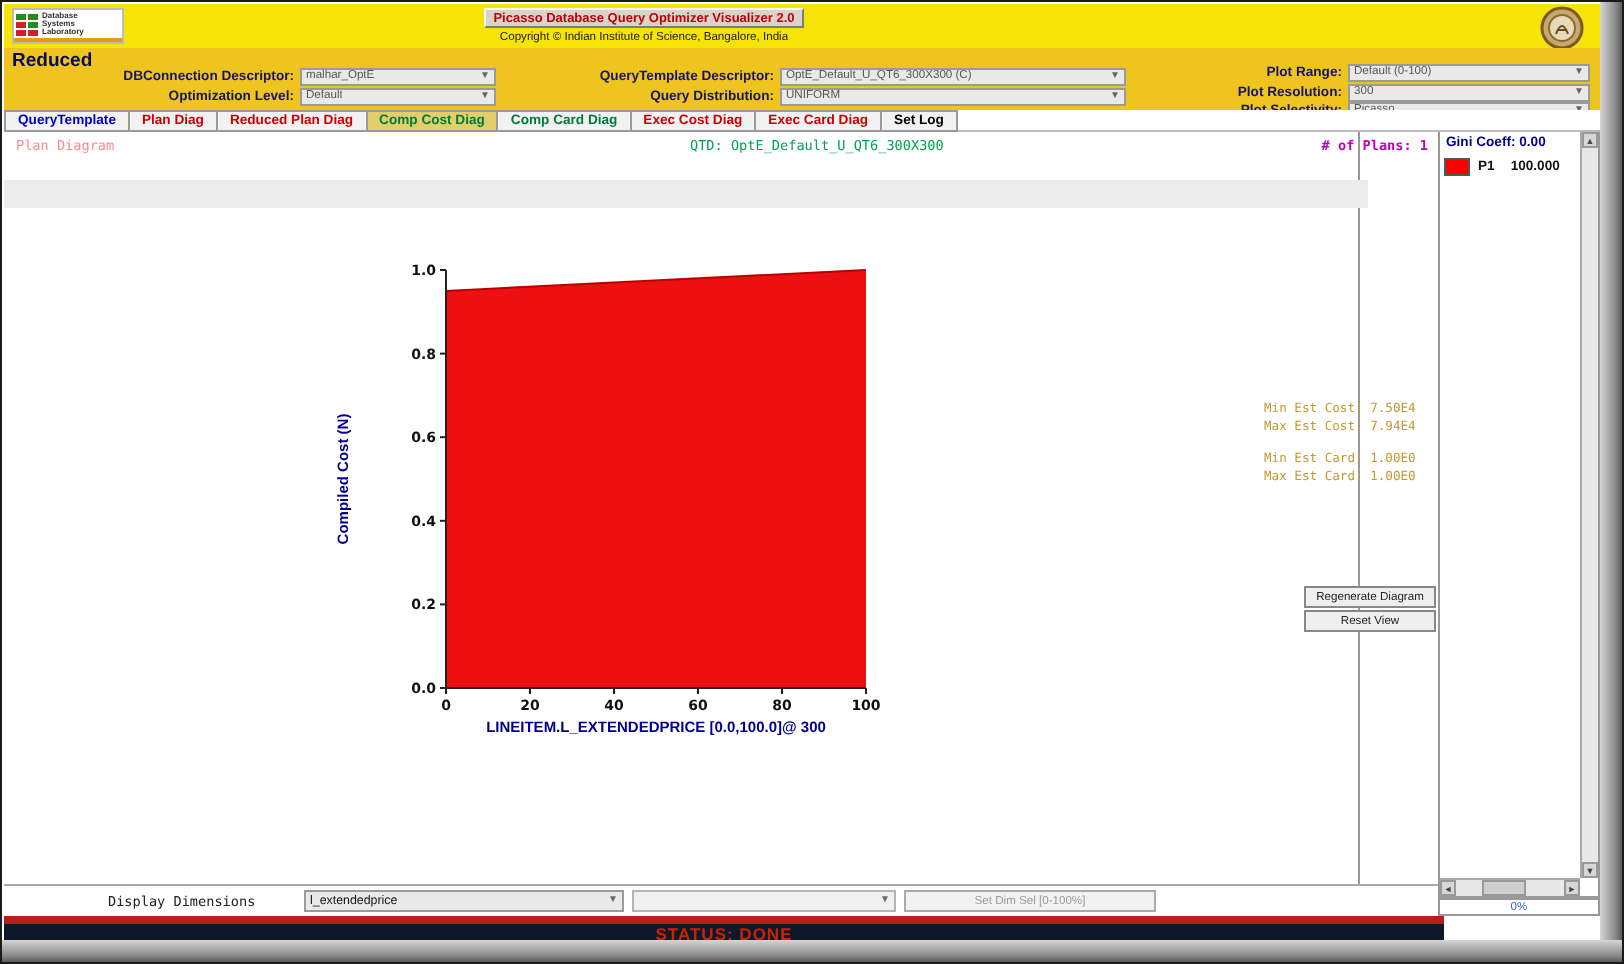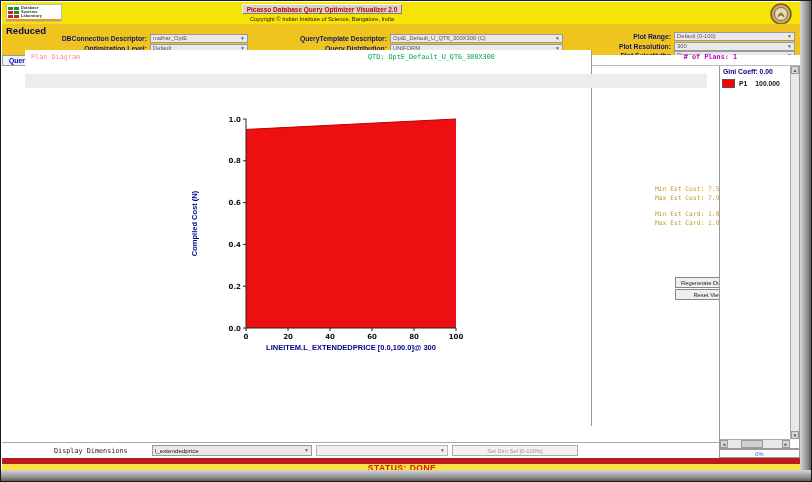--- a/index.html
+++ b/index.html
@@ -30,21 +30,21 @@
   .dd .dd-val{font-size:5.8px;color:#555;white-space:nowrap;overflow:hidden;}
   .dd .dd-arrow{font-size:5px;color:#666;line-height:5px;flex:0 0 auto;margin-left:2px;}
 
   
   .tab-bar{position:absolute;left:0;top:53px;width:800px;height:11px;background:#fff;display:flex;border-bottom:1px solid #bbb;}
   .tab{height:11px;padding:0 6px;display:flex;align-items:center;font-size:6.8px;font-weight:bold;background:#F2F2F2;border:1px solid #9a9a9a;border-left:none;white-space:nowrap;cursor:pointer;}
   .tab:first-child{border-left:1px solid #9a9a9a;}
   .tab.active{background:#E2CF6C;}
 
   
-  .main{position:absolute;left:0;top:48px;width:567px;height:376px;background:#fff;border-right:1px solid #999;margin-left:23px;}
+  .main{position:absolute;left:0;top:64px;width:678px;height:376px;background:#fff;border-right:1px solid #999;}
   .plan-type{position:absolute;left:6px;top:3px;font-family:"DejaVu Sans Mono",monospace;font-size:6.8px;color:#FF8A8A;}
   .qtd{position:absolute;left:343px;top:3px;font-family:"DejaVu Sans Mono",monospace;font-size:6.8px;color:#00A550;}
   .plan-count{position:absolute;left:620px;top:3px;width:92px;text-align:right;font-family:"DejaVu Sans Mono",monospace;font-size:6.8px;font-weight:bold;color:#C000C0;}
   .grey-band{position:absolute;left:0;top:24px;width:682px;height:14px;background:#ECECEC;}
   #cost-chart{position:absolute;left:158px;top:46px;}
   .tick{font:bold 7px "DejaVu Sans",sans-serif;fill:#101010;}
   .axlabel{font:bold 7.5px "Liberation Sans",sans-serif;fill:#00008B;}
   .stats{position:absolute;left:630px;top:134px;width:87px;overflow:hidden;font-family:"DejaVu Sans Mono",monospace;font-size:6.3px;line-height:9px;color:#C49A30;white-space:nowrap;}
   .side-btn{position:absolute;left:650px;width:66px;height:11px;background:#EFEFEF;border:1px solid #888;font-size:5.8px;color:#222;display:flex;align-items:center;justify-content:center;cursor:pointer;font-family:"Liberation Sans",sans-serif;}
   .btn-regen{top:227px;}
@@ -71,21 +71,21 @@
 
   
   .bottom-row{position:absolute;left:0;top:440px;width:717px;height:16px;background:#fff;border-top:1px solid #aaa;padding-left:32px;}
   .dim-label{position:absolute;left:52px;top:4px;font-family:"DejaVu Sans Mono",monospace;font-size:6.8px;color:#222;}
   .dim-dd1{position:absolute;left:150px;top:2px;width:160px;height:11px;}
   .dim-dd1 .dd-val{color:#111;font-size:6.2px;}
   .dim-dd2{position:absolute;left:314px;top:2px;width:132px;height:11px;background:#F0F0F0;border-color:#b5b5b5;}
   .setdim-btn{position:absolute;left:450px;top:2px;width:126px;height:11px;background:#F2F2F2;border:1px solid #aaa;font-size:5.8px;color:#999;display:flex;align-items:center;justify-content:center;}
 
   
-  .status-bar{position:absolute;left:0;top:456px;width:800px;height:14px;background:#fde047;border-top:6px solid #b91c1c;display:flex;align-items:center;justify-content:center;}
+  .status-bar{position:absolute;left:0;top:456px;width:720px;height:14px;background:#0f172a;border-top:4px solid #b91c1c;display:flex;align-items:center;justify-content:center;}
   .status-text{font-size:8.5px;font-weight:bold;color:#CC2200;letter-spacing:.5px;}
 </style>
 </head>
 <body>
 
 <div id="app">
   <div id="win">
 
     <div class="header">
       <div class="dsl-logo">

